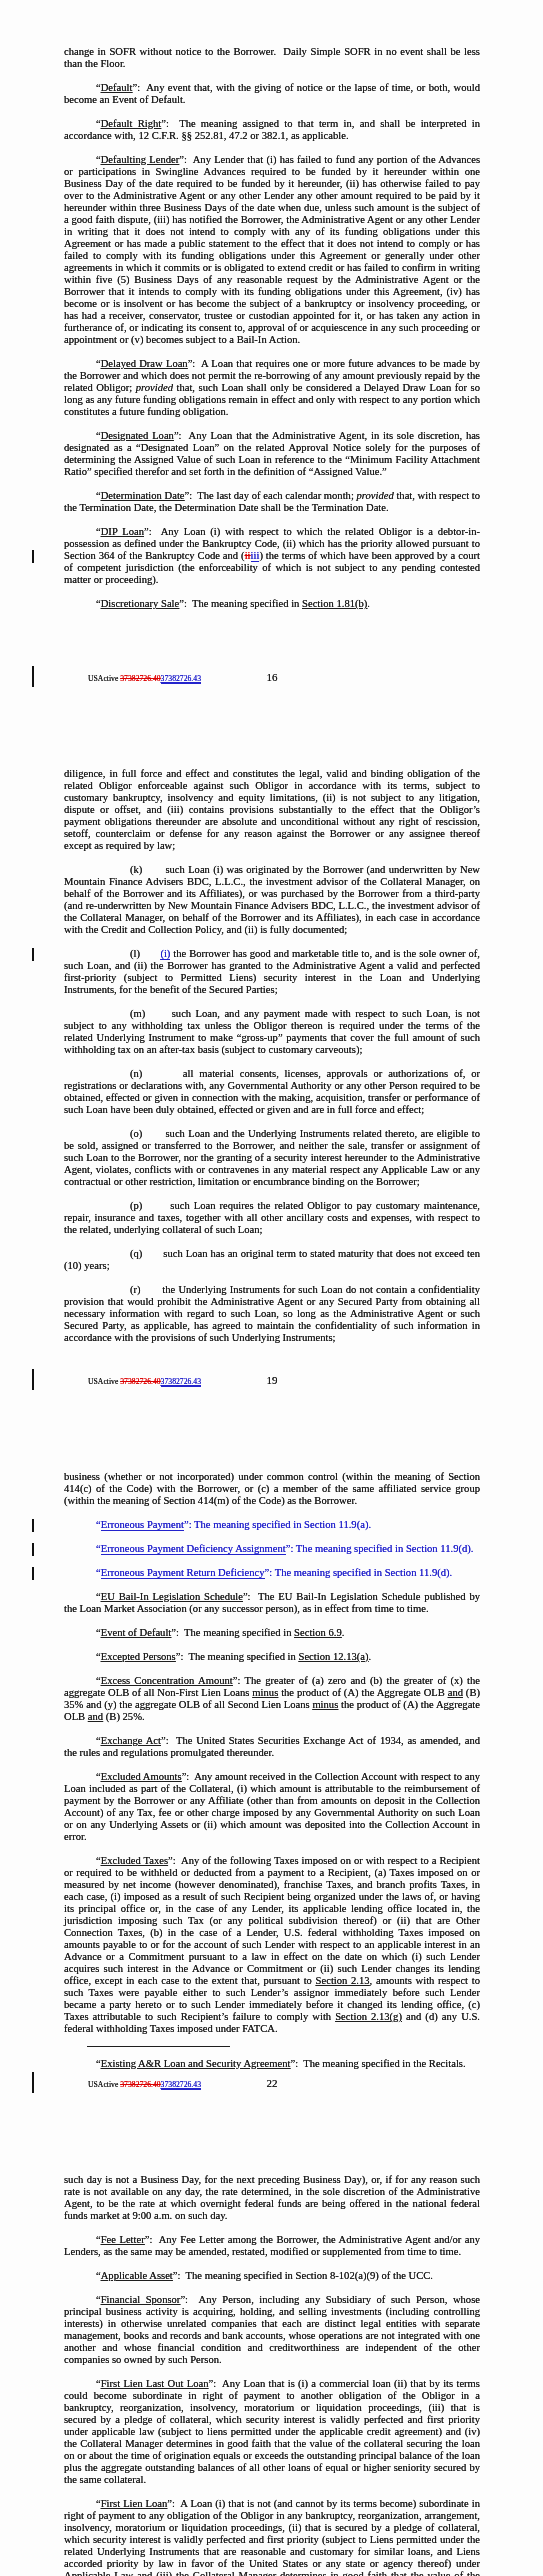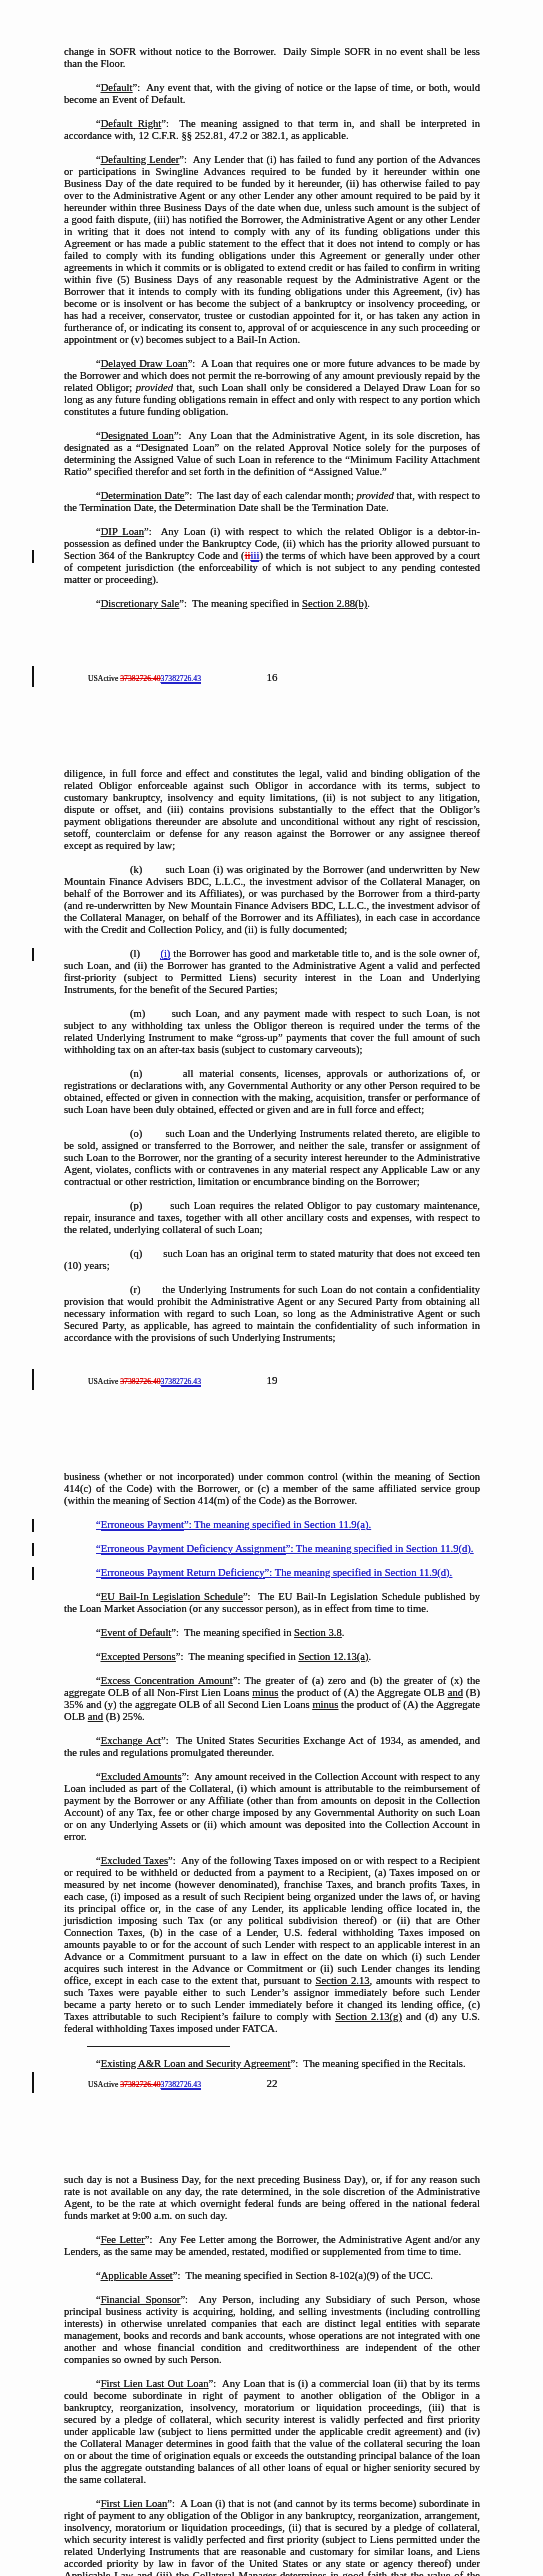--- a/index.html
+++ b/index.html
@@ -29,21 +29,21 @@
     font-size:10.6px;
     line-height:12px;
     text-align:justify;
     text-shadow:0 0 0.2px currentColor;
   }
   p.t-def, p.t-ins-def, p.t-del-def{text-indent:32px;}
   p.t-clause{text-indent:66px;}
   p.t-cont{text-indent:0;}
   .s-term,.s-sref,.s-u{text-decoration:underline;}
   .s-i{font-style:italic;}
-  .s-ins,.s-insterm,.s-ins2{color:var(--ins);text-decoration:underline;}
+  .s-ins,.s-insterm,.s-ins2{color:var(--ins);}
   .s-insterm,.s-ins2{border-bottom:0.5px solid var(--ins);}
   .s-del,.s-delterm{color:var(--del);text-decoration:line-through;}
   .s-delterm{text-decoration:underline line-through;}
   .separator{
     border-top:1px solid var(--ink);
     width:143px;
     margin:-1px 0 10.8px 23px;
   }
   .changebar{
     position:absolute;
@@ -69,21 +69,21 @@
     <section class="page">
       <div class="content pad-first">
         <p class="para t-cont"><span>change in SOFR without notice to the Borrower.&nbsp; Daily Simple SOFR in no event shall be less than the Floor.</span></p>
         <p class="para t-def"><span>“</span><span class="s-term">Default</span><span>”:&nbsp; Any event that, with the giving of notice or the lapse of time, or both, would become an Event of Default.</span></p>
         <p class="para t-def"><span>“</span><span class="s-term">Default Right</span><span>”:&nbsp; The meaning assigned to that term in, and shall be interpreted in accordance with, 12 C.F.R. §§ 252.81, 47.2 or 382.1, as applicable.</span></p>
         <p class="para t-def"><span>“</span><span class="s-term">Defaulting Lender</span><span>”:&nbsp; Any Lender that (i) has failed to fund any portion of the Advances or participations in Swingline Advances required to be funded by it hereunder within one Business Day of the date required to be funded by it hereunder, (ii) has otherwise failed to pay over to the Administrative Agent or any other Lender any other amount required to be paid by it hereunder within three Business Days of the date when due, unless such amount is the subject of a good faith dispute, (iii) has notified the Borrower, the Administrative Agent or any other Lender in writing that it does not intend to comply with any of its funding obligations under this Agreement or has made a public statement to the effect that it does not intend to comply or has failed to comply with its funding obligations under this Agreement or generally under other agreements in which it commits or is obligated to extend credit or has failed to confirm in writing within five (5) Business Days of any reasonable request by the Administrative Agent or the Borrower that it intends to comply with its funding obligations under this Agreement, (iv) has become or is insolvent or has become the subject of a bankruptcy or insolvency proceeding, or has had a receiver, conservator, trustee or custodian appointed for it, or has taken any action in furtherance of, or indicating its consent to, approval of or acquiescence in any such proceeding or appointment or (v) becomes subject to a Bail-In Action.</span></p>
         <p class="para t-def"><span>“</span><span class="s-term">Delayed Draw Loan</span><span>”:&nbsp; A Loan that requires one or more future advances to be made by the Borrower and which does not permit the re-borrowing of any amount previously repaid by the related Obligor; </span><span class="s-i">provided</span><span> that, such Loan shall only be considered a Delayed Draw Loan for so long as any future funding obligations remain in effect and only with respect to any portion which constitutes a future funding obligation.</span></p>
         <p class="para t-def"><span>“</span><span class="s-term">Designated Loan</span><span>”:&nbsp; Any Loan that the Administrative Agent, in its sole discretion, has designated as a “Designated Loan” on the related Approval Notice solely for the purposes of determining the Assigned Value of such Loan in reference to the “Minimum Facility Attachment Ratio” specified therefor and set forth in the definition of “Assigned Value.”</span></p>
         <p class="para t-def"><span>“</span><span class="s-term">Determination Date</span><span>”:&nbsp; The last day of each calendar month; </span><span class="s-i">provided</span><span> that, with respect to the Termination Date, the Determination Date shall be the Termination Date.</span></p>
         <p class="para t-def"><span>“</span><span class="s-term">DIP Loan</span><span>”:&nbsp; Any Loan (i) with respect to which the related Obligor is a debtor-in-possession as defined under the Bankruptcy Code, (ii) which has the priority allowed pursuant to Section 364 of the Bankruptcy Code and (</span><span class="s-del">ii</span><span class="s-ins2">iii</span><span>) the terms of which have been approved by a court of competent jurisdiction (the enforceability of which is not subject to any pending contested matter or proceeding).</span><span class="changebar" style="top: 24px; height: 13.4px;"></span></p>
-        <p class="para t-def"><span>“</span><span class="s-term">Discretionary Sale</span><span>”:&nbsp; The meaning specified in </span><span class="s-sref">Section 2.88(b)</span><span>.</span></p>
+        <p class="para t-def"><span>“</span><span class="s-term">Discretionary Sale</span><span>”:&nbsp; The meaning specified in </span><span class="s-sref">Section 1.81(b)</span><span>.</span></p>
       </div>
       <div class="pfooter">
         <span class="docid"><span>USActive </span><span class="id-del">37382726.40</span><span class="id-ins">37382726.43</span></span>
         <span class="pagenum">16</span>
         <span class="changebar footbar"></span>
       </div>
     </section>
     <section class="page">
       <div class="content pad-rest">
         <p class="para t-cont"><span>diligence, in full force and effect and constitutes the legal, valid and binding obligation of the related Obligor enforceable against such Obligor in accordance with its terms, subject to customary bankruptcy, insolvency and equity limitations, (ii) is not subject to any litigation, dispute or offset, and (iii) contains provisions substantially to the effect that the Obligor’s payment obligations thereunder are absolute and unconditional without any right of rescission, setoff, counterclaim or defense for any reason against the Borrower or any assignee thereof except as required by law;</span></p>
@@ -102,21 +102,21 @@
         <span class="changebar footbar"></span>
       </div>
     </section>
     <section class="page">
       <div class="content pad-rest">
         <p class="para t-cont"><span>business (whether or not incorporated) under common control (within the meaning of Section 414(c) of the Code) with the Borrower, or (c) a member of the same affiliated service group (within the meaning of Section 414(m) of the Code) as the Borrower.</span></p>
         <p class="para t-ins-def"><span class="s-ins">“</span><span class="s-insterm">Erroneous Payment</span><span class="s-ins">”: The meaning specified in Section 11.9(a).</span><span class="changebar" style="top: 0px; height: 13.4px;"></span></p>
         <p class="para t-ins-def"><span class="s-ins">“</span><span class="s-insterm">Erroneous Payment Deficiency Assignment</span><span class="s-ins">”: The meaning specified in Section 11.9(d).</span><span class="changebar" style="top: 0px; height: 13.4px;"></span></p>
         <p class="para t-ins-def"><span class="s-ins">“</span><span class="s-insterm">Erroneous Payment Return Deficiency</span><span class="s-ins">”: The meaning specified in Section 11.9(d).</span><span class="changebar" style="top: 0px; height: 13.4px;"></span></p>
         <p class="para t-def"><span>“</span><span class="s-term">EU Bail-In Legislation Schedule</span><span>”:&nbsp; The EU Bail-In Legislation Schedule published by the Loan Market Association (or any successor person), as in effect from time to time.</span></p>
-        <p class="para t-def"><span>“</span><span class="s-term">Event of Default</span><span>”:&nbsp; The meaning specified in </span><span class="s-sref">Section 3.8</span><span>.</span></p>
+        <p class="para t-def"><span>“</span><span class="s-term">Event of Default</span><span>”:&nbsp; The meaning specified in </span><span class="s-sref">Section 6.9</span><span>.</span></p>
         <p class="para t-def"><span>“</span><span class="s-term">Excepted Persons</span><span>”:&nbsp; The meaning specified in </span><span class="s-sref">Section 12.13(a)</span><span>.</span></p>
         <p class="para t-def"><span>“</span><span class="s-term">Excess Concentration Amount</span><span>”: The greater of (a) zero and (b) the greater of (x) the aggregate OLB of all Non-First Lien Loans </span><span class="s-u">minus</span><span> the product of (A) the Aggregate OLB </span><span class="s-u">and</span><span> (B) 35% and (y) the aggregate OLB of all Second Lien Loans </span><span class="s-u">minus</span><span> the product of (A) the Aggregate OLB </span><span class="s-u">and</span><span> (B) 25%.</span></p>
         <p class="para t-def"><span>“</span><span class="s-term">Exchange Act</span><span>”:&nbsp; The United States Securities Exchange Act of 1934, as amended, and the rules and regulations promulgated thereunder.</span></p>
         <p class="para t-def"><span>“</span><span class="s-term">Excluded Amounts</span><span>”:&nbsp; Any amount received in the Collection Account with respect to any Loan included as part of the Collateral, (i) which amount is attributable to the reimbursement of payment by the Borrower or any Affiliate (other than from amounts on deposit in the Collection Account) of any Tax, fee or other charge imposed by any Governmental Authority on such Loan or on any Underlying Assets or (ii) which amount was deposited into the Collection Account in error.</span></p>
         <p class="para t-def"><span>“</span><span class="s-term">Excluded Taxes</span><span>”:&nbsp; Any of the following Taxes imposed on or with respect to a Recipient or required to be withheld or deducted from a payment to a Recipient, (a) Taxes imposed on or measured by net income (however denominated), franchise Taxes, and branch profits Taxes, in each case, (i) imposed as a result of such Recipient being organized under the laws of, or having its principal office or, in the case of any Lender, its applicable lending office located in, the jurisdiction imposing such Tax (or any political subdivision thereof) or (ii) that are Other Connection Taxes, (b) in the case of a Lender, U.S. federal withholding Taxes imposed on amounts payable to or for the account of such Lender with respect to an applicable interest in an Advance or a Commitment pursuant to a law in effect on the date on which (i) such Lender acquires such interest in the Advance or Commitment or (ii) such Lender changes its lending office, except in each case to the extent that, pursuant to </span><span class="s-sref">Section 2.13</span><span>, amounts with respect to such Taxes were payable either to such Lender’s assignor immediately before such Lender became a party hereto or to such Lender immediately before it changed its lending office, (c) Taxes attributable to such Recipient’s failure to comply with </span><span class="s-sref">Section 2.13(g)</span><span> and (d) any U.S. federal withholding Taxes imposed under FATCA.</span></p>
         <div class="separator"></div>
         <p class="para t-def"><span>“</span><span class="s-term">Existing A&amp;R Loan and Security Agreement</span><span>”:&nbsp; The meaning specified in the Recitals.</span></p>
       </div>
       <div class="pfooter">
         <span class="docid"><span>USActive </span><span class="id-del">37382726.40</span><span class="id-ins">37382726.43</span></span>

